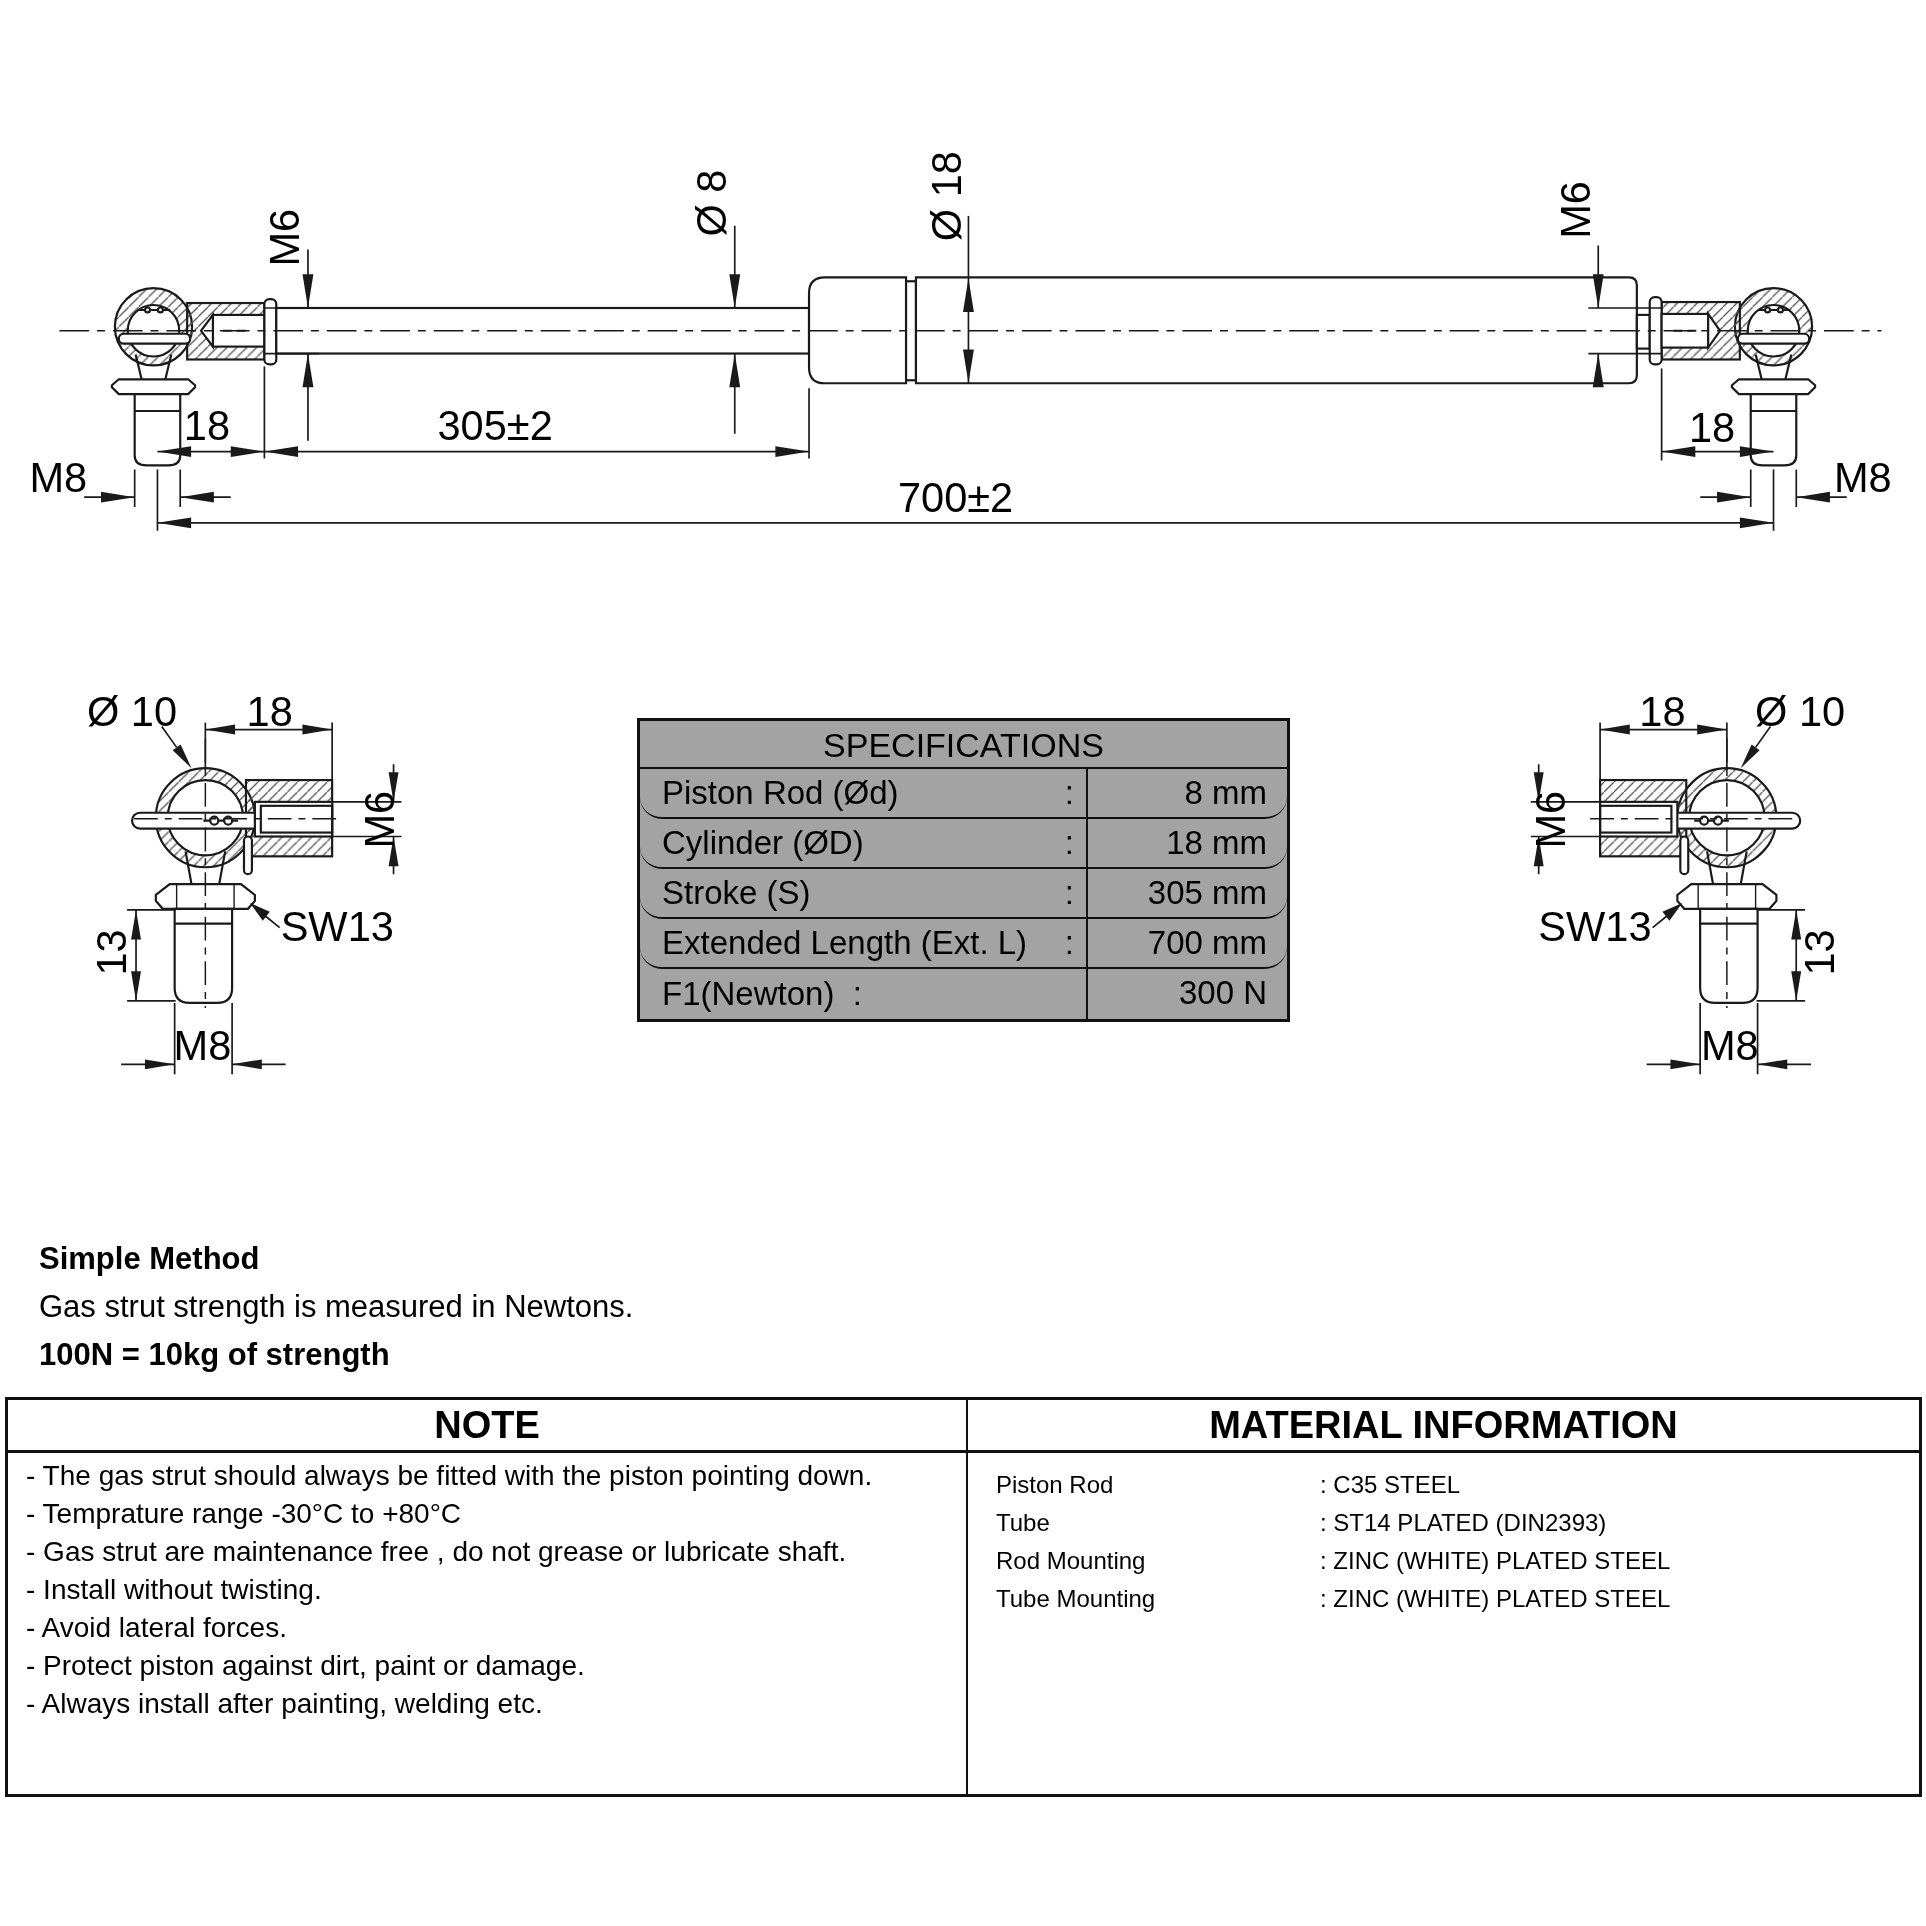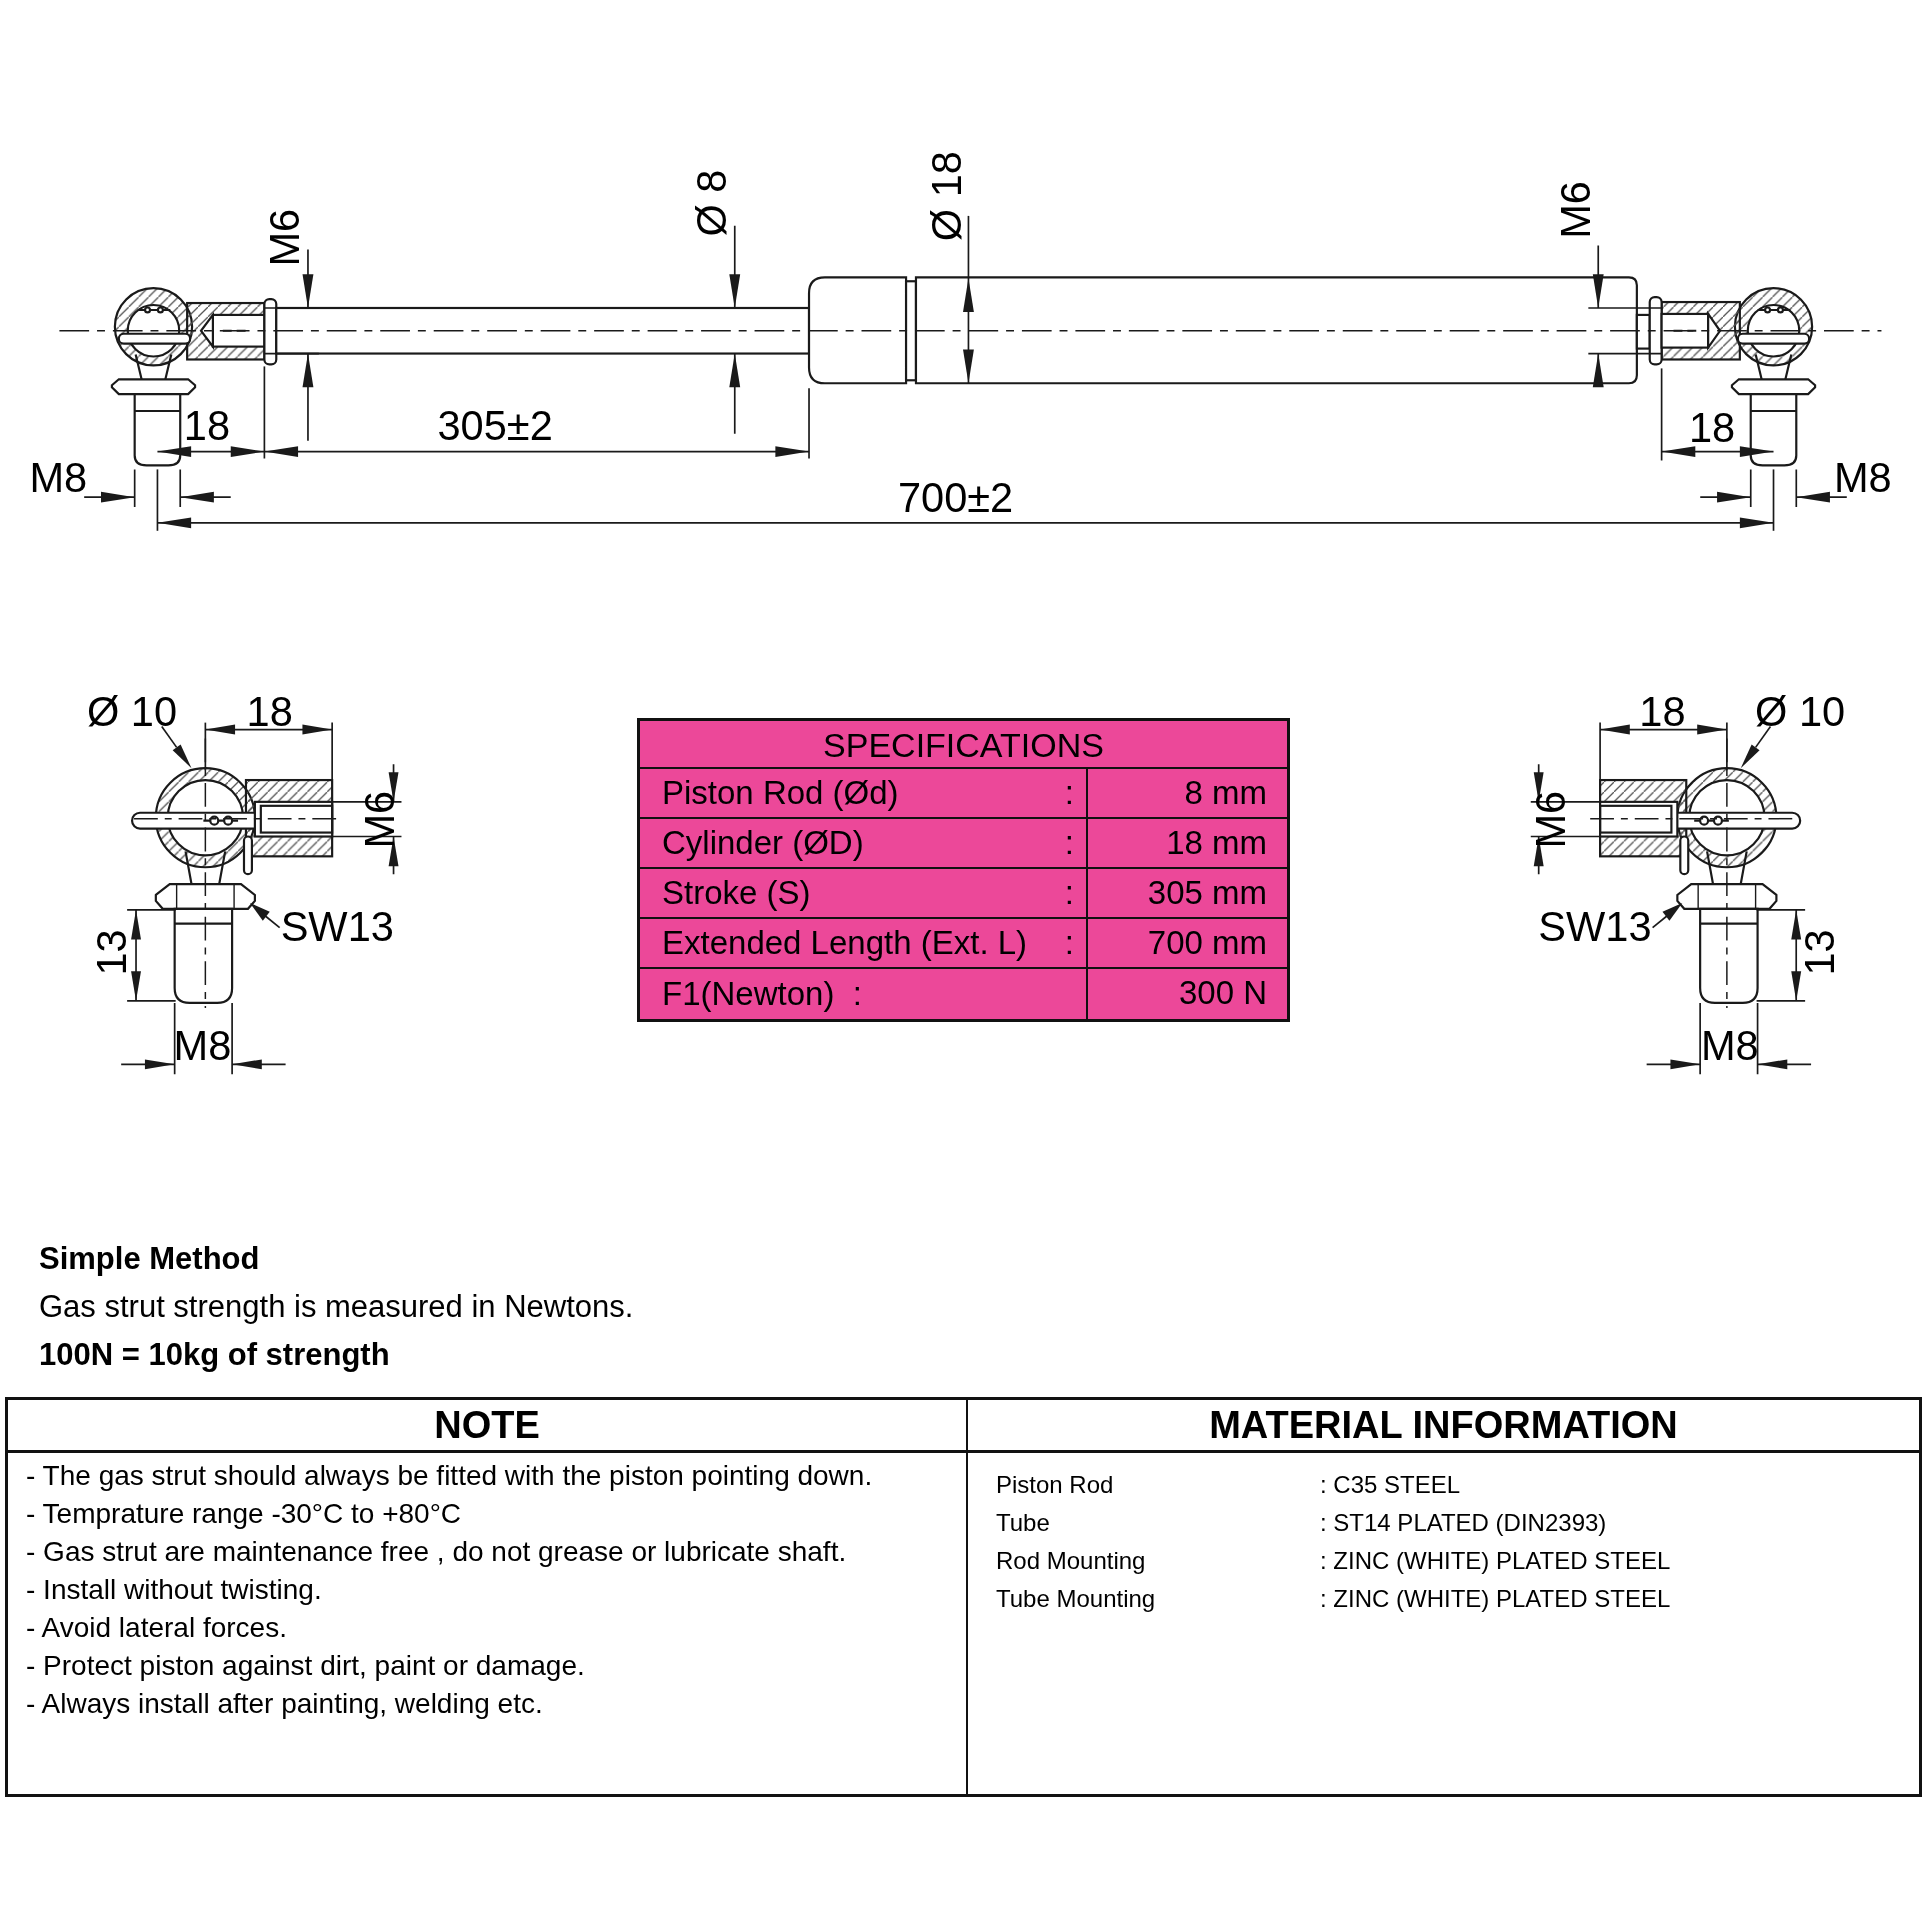--- a/index.html
+++ b/index.html
@@ -3,23 +3,23 @@
 <meta charset="utf-8">
 <style>
   html,body{margin:0;padding:0;background:#fff;}
   body{font-family:"Liberation Sans",sans-serif;color:#000;}
   #page{position:relative;width:1927px;height:1927px;background:#fff;overflow:hidden;}
   #page *{box-sizing:border-box;}
   svg text{font-family:"Liberation Sans",sans-serif;fill:#000;}
   .abs{position:absolute;}
 
   
-  .spec{position:absolute;left:637px;top:718px;width:653px;border:3px solid #111;background:#ec4899;}
+  .spec{position:absolute;left:637px;top:718px;width:653px;border:3px solid #111;background:#a3a3a3;}
   .spec-title{height:48px;line-height:48px;text-align:center;font-size:34px;border-bottom:2px solid #111;}
-  .spec-row{display:flex;height:50px;border-bottom:2px solid #111;}
+  .spec-row{display:flex;height:50px;border-bottom:2px solid #111;border-radius:22px;}
   .spec-row:last-child{border-bottom:none;}
   .spec-label{flex:1;display:flex;justify-content:space-between;align-items:center;
               padding:0 12px 0 22px;border-right:2px solid #111;font-size:33px;white-space:pre;}
   .spec-value{width:199px;text-align:right;padding-right:20px;line-height:48px;font-size:33px;padding-left:40px;}
 
   
   .simple{position:absolute;left:39px;top:1235px;font-size:31px;line-height:48px;}
   .simple .b{font-weight:bold;}
 
   

